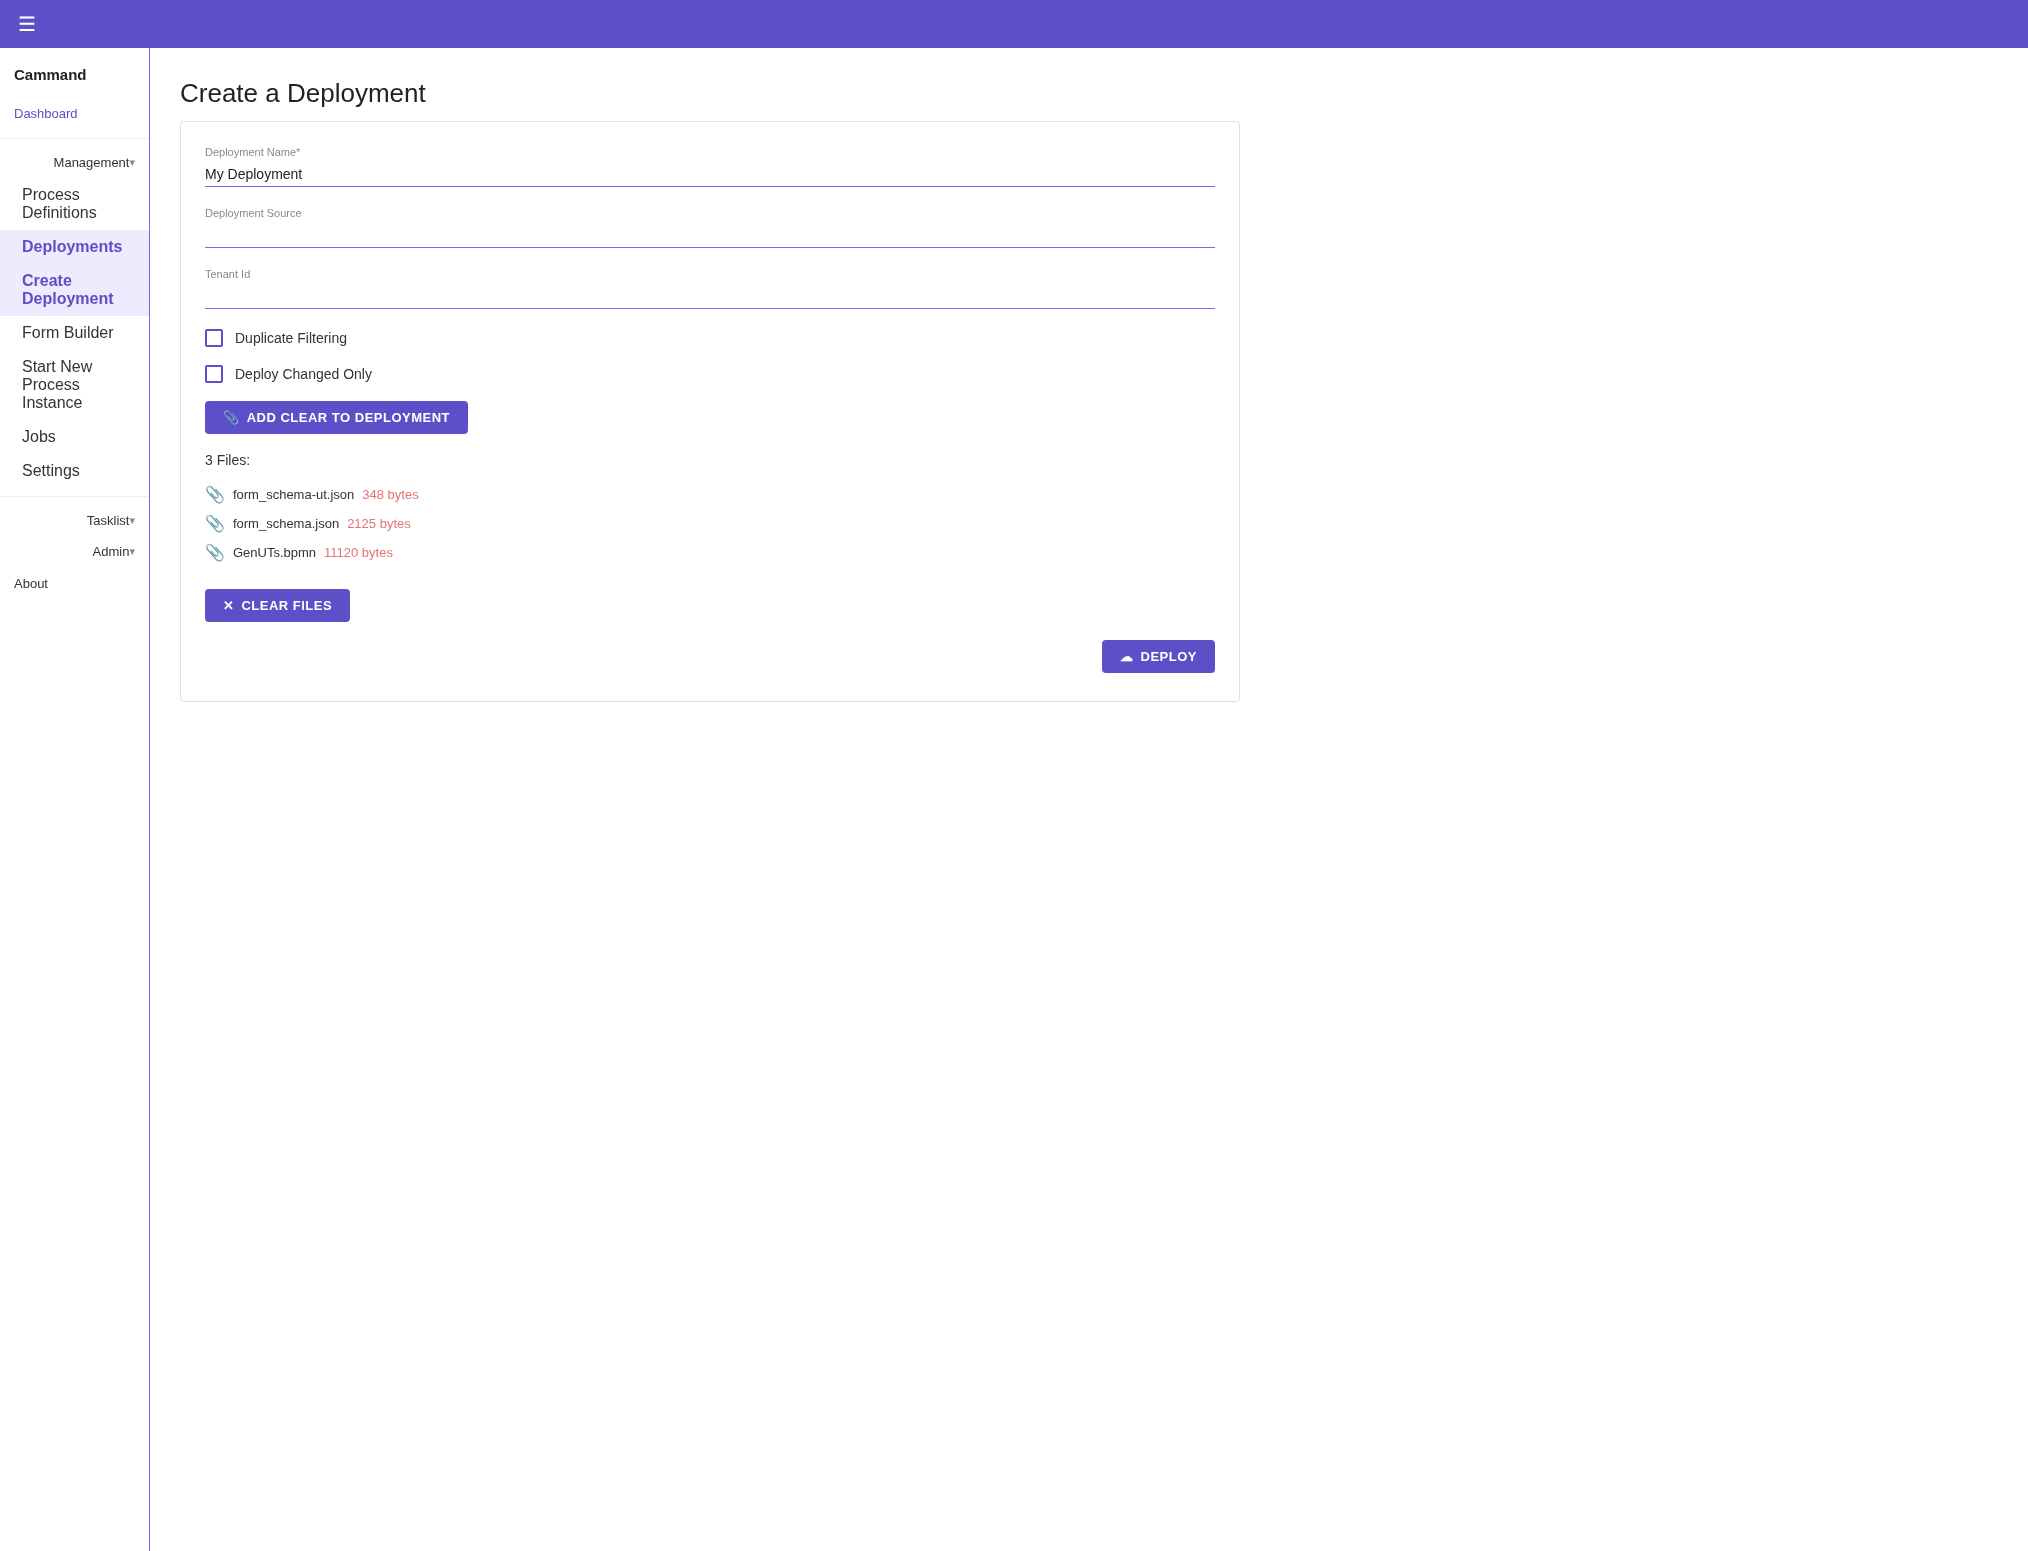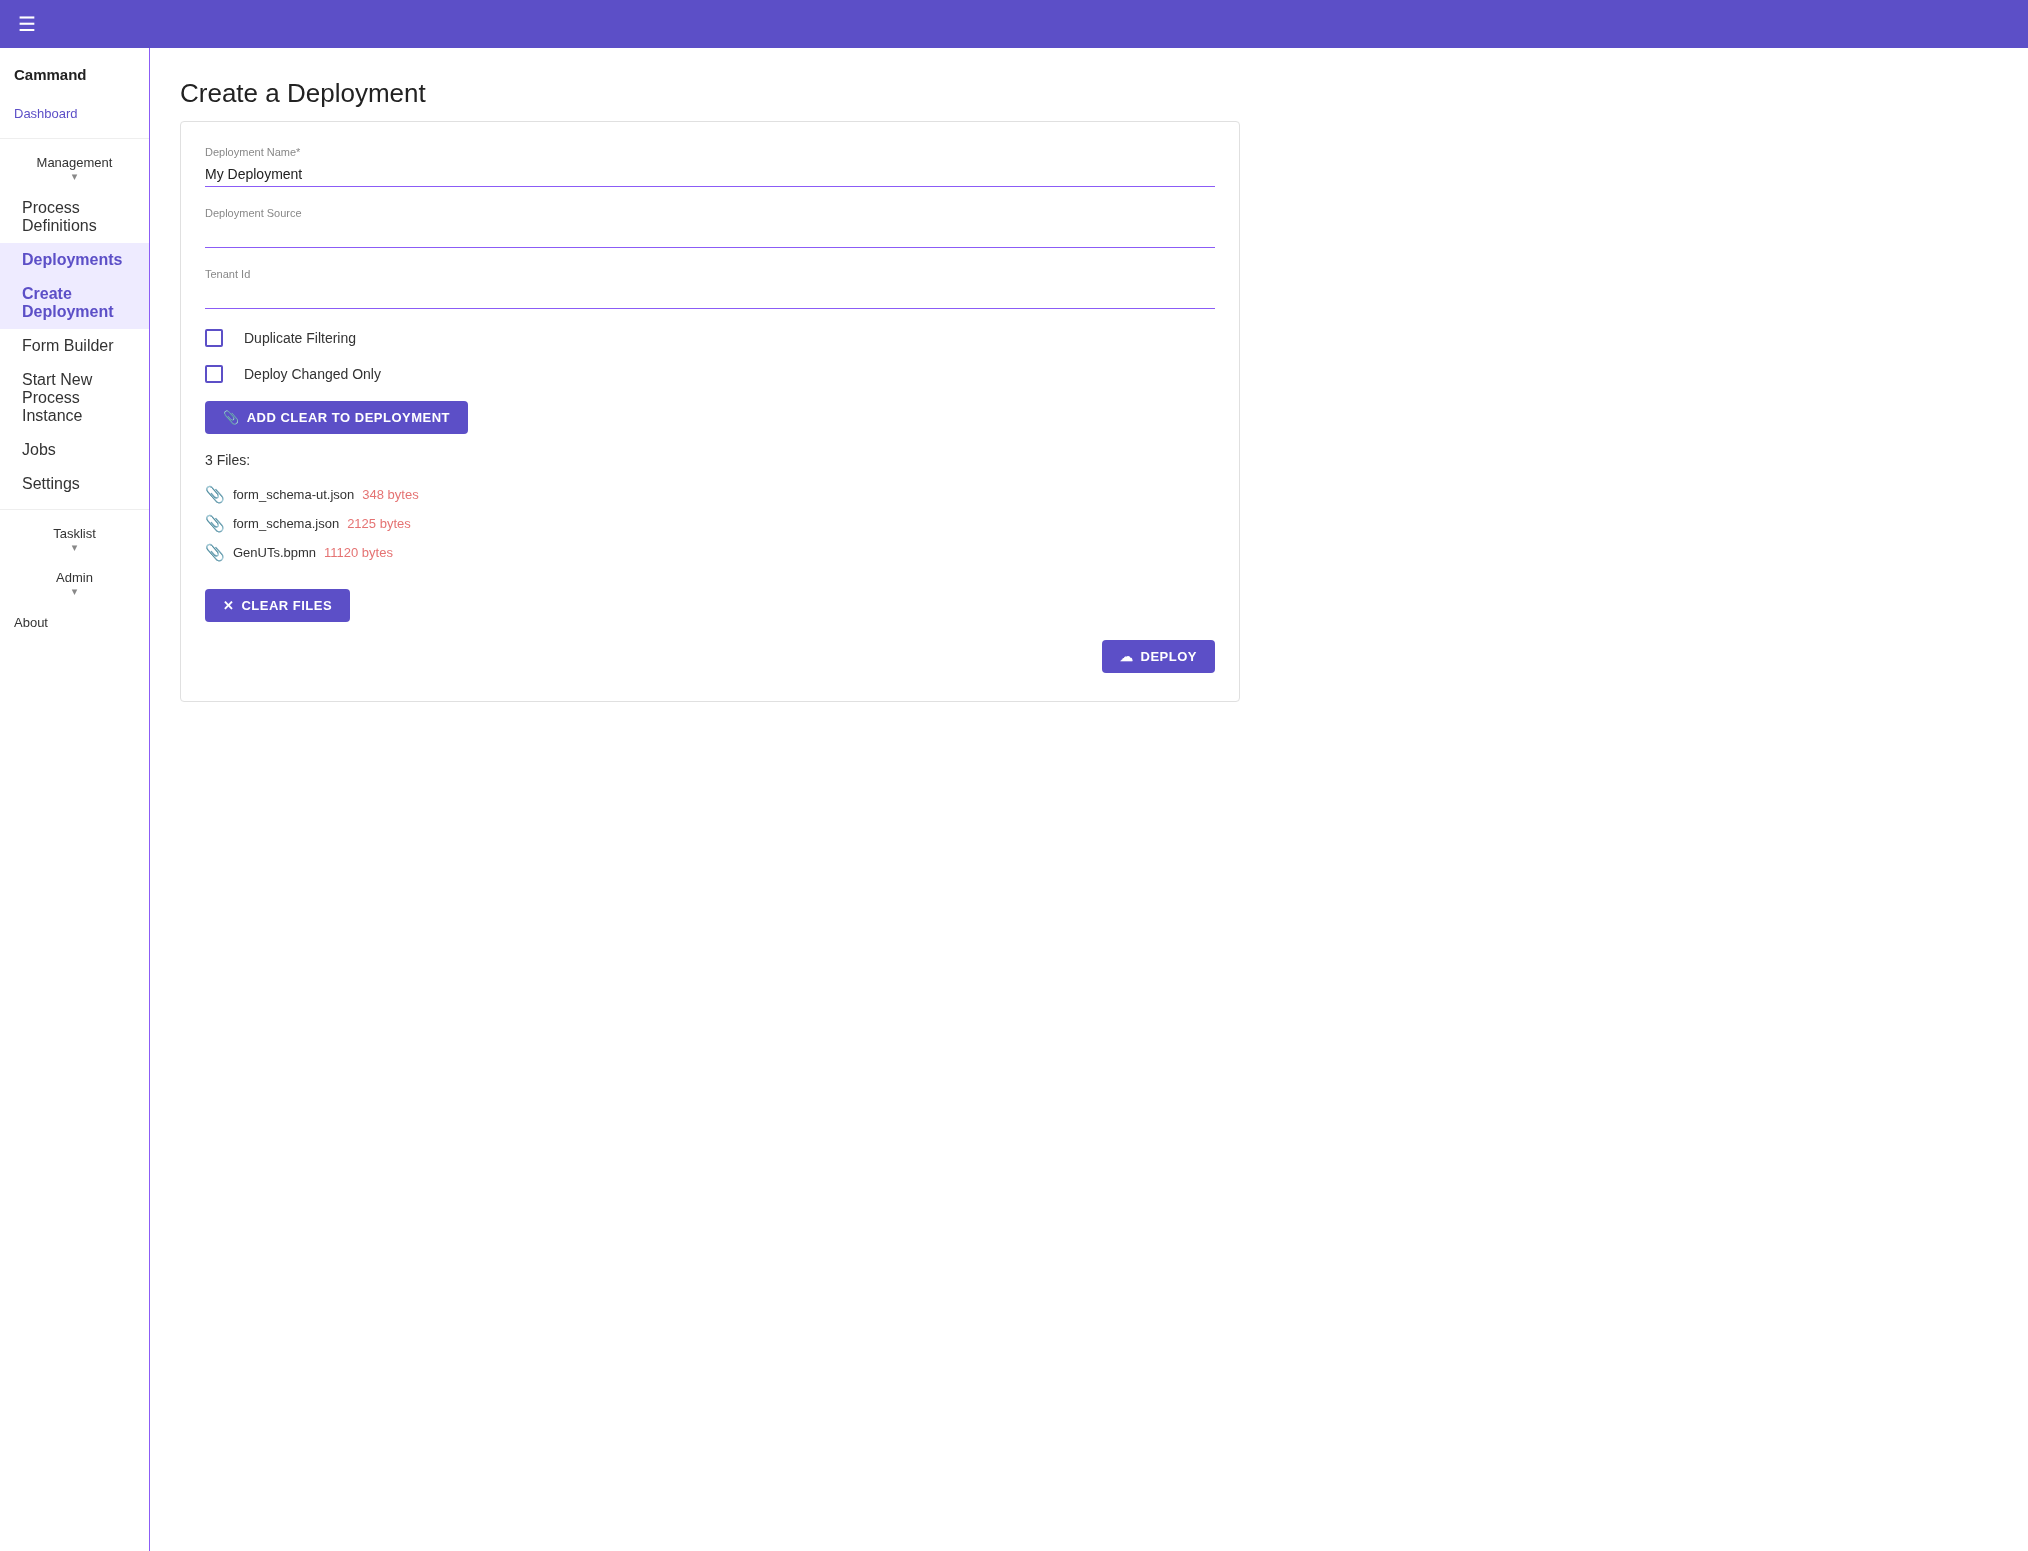--- a/index.html
+++ b/index.html
@@ -56,21 +56,20 @@
     .sidebar-item.dashboard { color: #5c4fc7; font-weight: 500; }
     .sidebar-section-header {
       padding: 8px 14px;
       font-size: 13px;
       color: #333;
       font-weight: 500;
       display: flex;
       align-items: center;
       justify-content: flex-end;
       cursor: pointer;
-      flex-direction: column;
     }
     .sidebar-sub-item {
       padding: 8px 14px 8px 22px;
       font-size: 16px;
       color: #333;
       cursor: pointer;
     }
     .sidebar-sub-item.active { color: #5c4fc7; font-weight: 600; background: #eeebff; }
     .chevron { font-size: 11px; color: #888; }
 
@@ -116,21 +115,21 @@
       color: #222;
       outline: none;
       background: transparent;
     }
 
     
     .checkbox-row {
       display: flex;
       align-items: center;
       margin-bottom: 18px;
-      gap: 21px;
+      gap: 12px;
     }
     .checkbox-box {
       width: 18px;
       height: 18px;
       border: 2px solid #5c4fc7;
       border-radius: 2px;
       background: white;
       flex-shrink: 0;
       cursor: pointer;
     }

